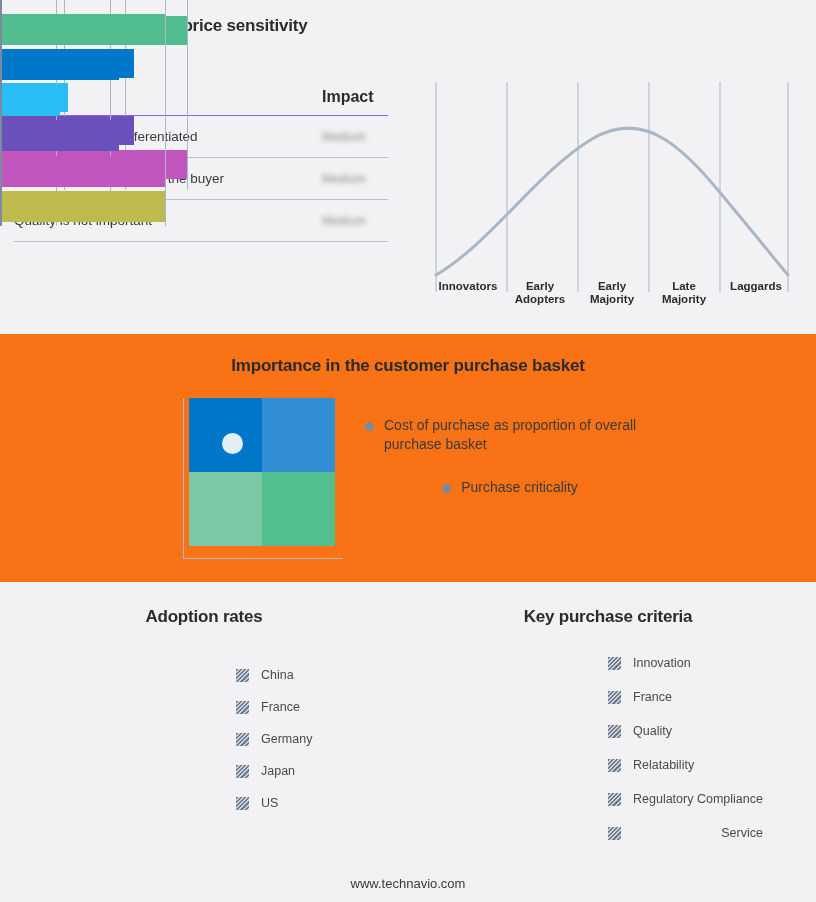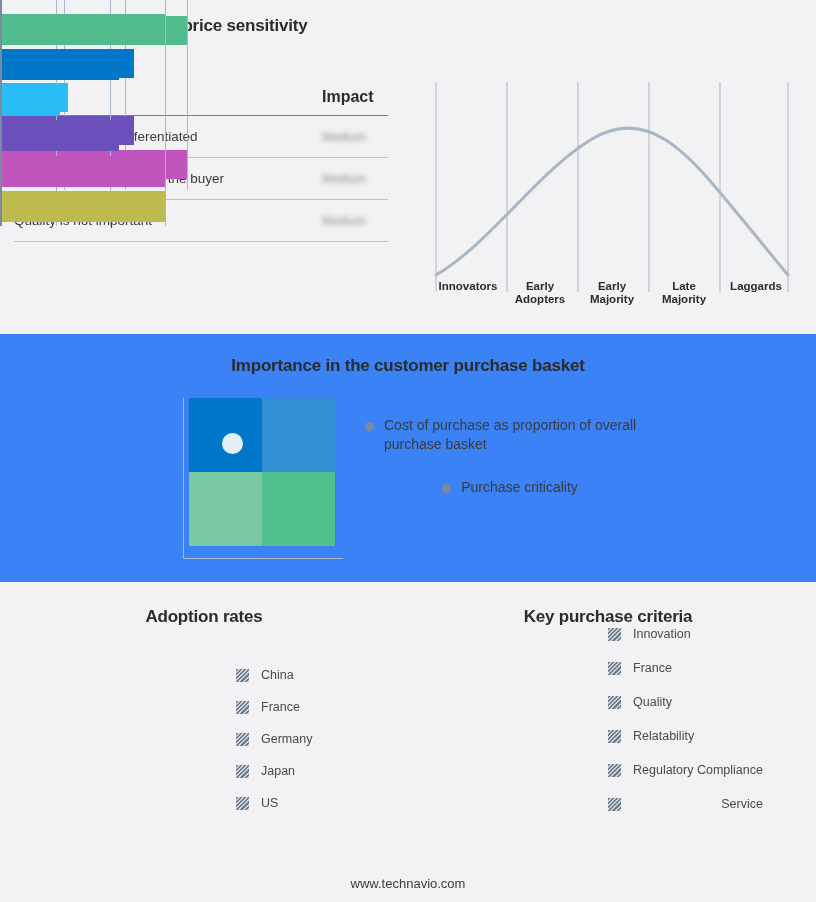--- a/index.html
+++ b/index.html
@@ -64,21 +64,21 @@
     position:absolute;left:0;bottom:2px;width:360px;
     display:flex;
   }
   .lc-label{
     flex:1;text-align:center;
     font-weight:bold;font-size:11.5px;color:#2b2b2b;
     line-height:13px;
   }
 
   
-  #basket{left:0;top:334px;width:816px;height:248px;background:#3b82f6;}
+  #basket{left:0;top:334px;width:816px;height:248px;background:#f97316;}
   #basket .panel-title{width:816px;top:22px;position:absolute;}
   .matrix-wrap{position:absolute;left:183px;top:64px;}
   .matrix-axis-v{position:absolute;left:0;top:0;width:1px;height:160px;background:#a9b7c9;}
   .matrix-axis-h{position:absolute;left:0;top:160px;width:160px;height:1px;background:#a9b7c9;}
   .matrix{
     position:absolute;left:6px;top:0;
     width:146px;height:148px;
     display:grid;grid-template-columns:1fr 1fr;grid-template-rows:1fr 1fr;
   }
   .cell{width:100%;height:100%;}
@@ -283,21 +283,21 @@
         </div>
         <div class="bar-row" style="height: 34px;">
           <div class="bar" style="width: 162.727px; background: rgb(192, 85, 190); height: 31px; margin-top: 1.5px;"></div>
         </div>
         <div class="bar-row" style="height: 34px;">
           <div class="bar" style="width: 162.727px; background: rgb(189, 186, 78); height: 31px; margin-top: 1.5px;"></div>
         </div>
       </div>
     </div>
   </div>
-<div class="legend-b" id="criteria-legend" style="left: 608px; top: 617px;">
+<div class="legend-b" id="criteria-legend" style="left: 608px; top: 646px;">
     <div class="legend-b-item" style="height: 34px;">
       <span class="swatch"></span>
       <span class="txt">Innovation</span>
     </div>
     <div class="legend-b-item" style="height: 34px;">
       <span class="swatch"></span>
       <span class="txt">France</span>
     </div>
     <div class="legend-b-item" style="height: 34px;">
       <span class="swatch"></span>

